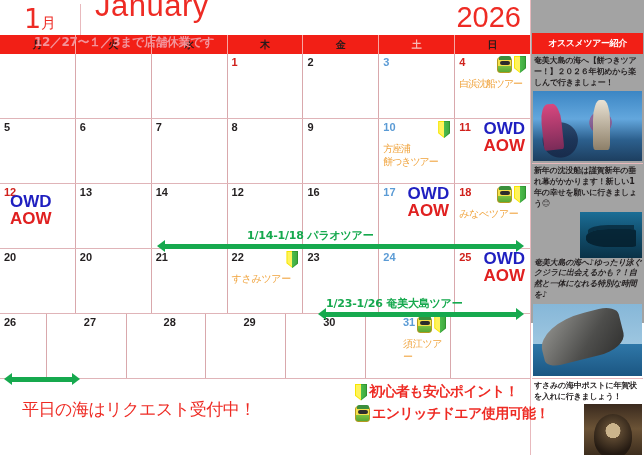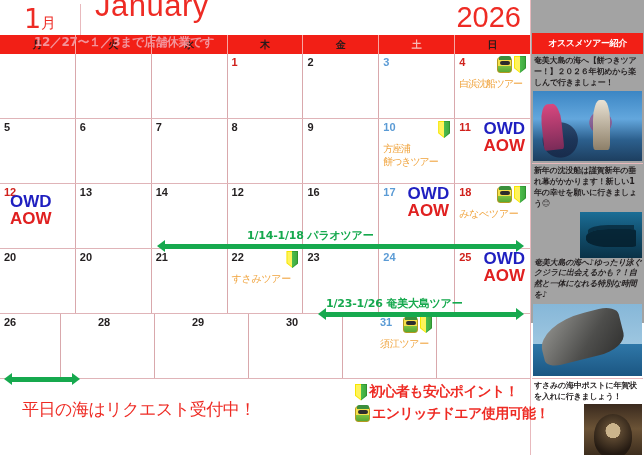--- a/index.html
+++ b/index.html
@@ -390,20 +390,25 @@
             <div class="cert">
               <div class="owd">OWD</div>
               <div class="aow">AOW</div>
             </div>
           </div>
         </div>
         <div class="wk last">
           <div class="cell">
             <div class="cell-top">
               <span class="dnum">26</span>
+            </div>
+          </div>
+          <div class="cell">
+            <div class="cell-top">
+              <span class="dnum">27</span>
             </div>
           </div>
           <div class="cell">
             <div class="cell-top">
               <span class="dnum">28</span>
             </div>
           </div>
           <div class="cell">
             <div class="cell-top">
               <span class="dnum">29</span>

